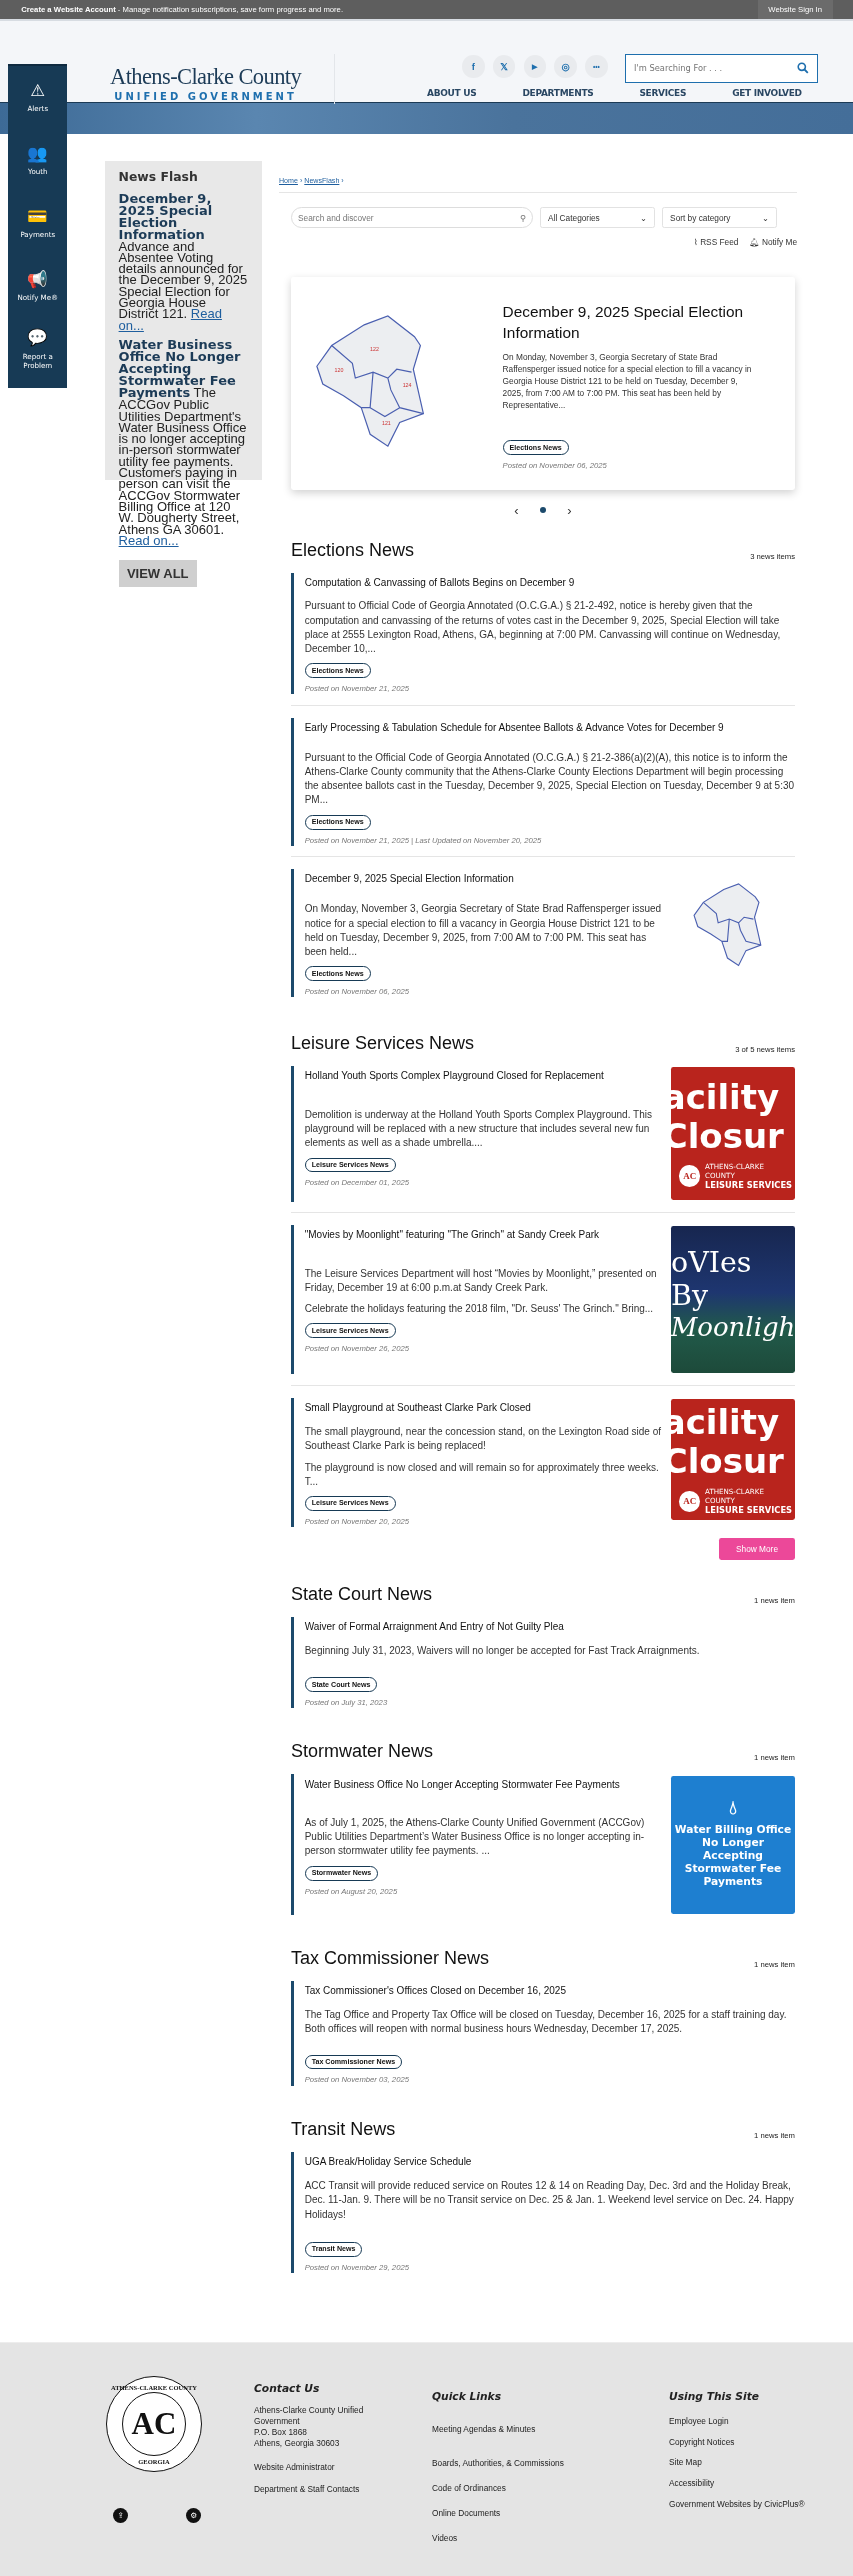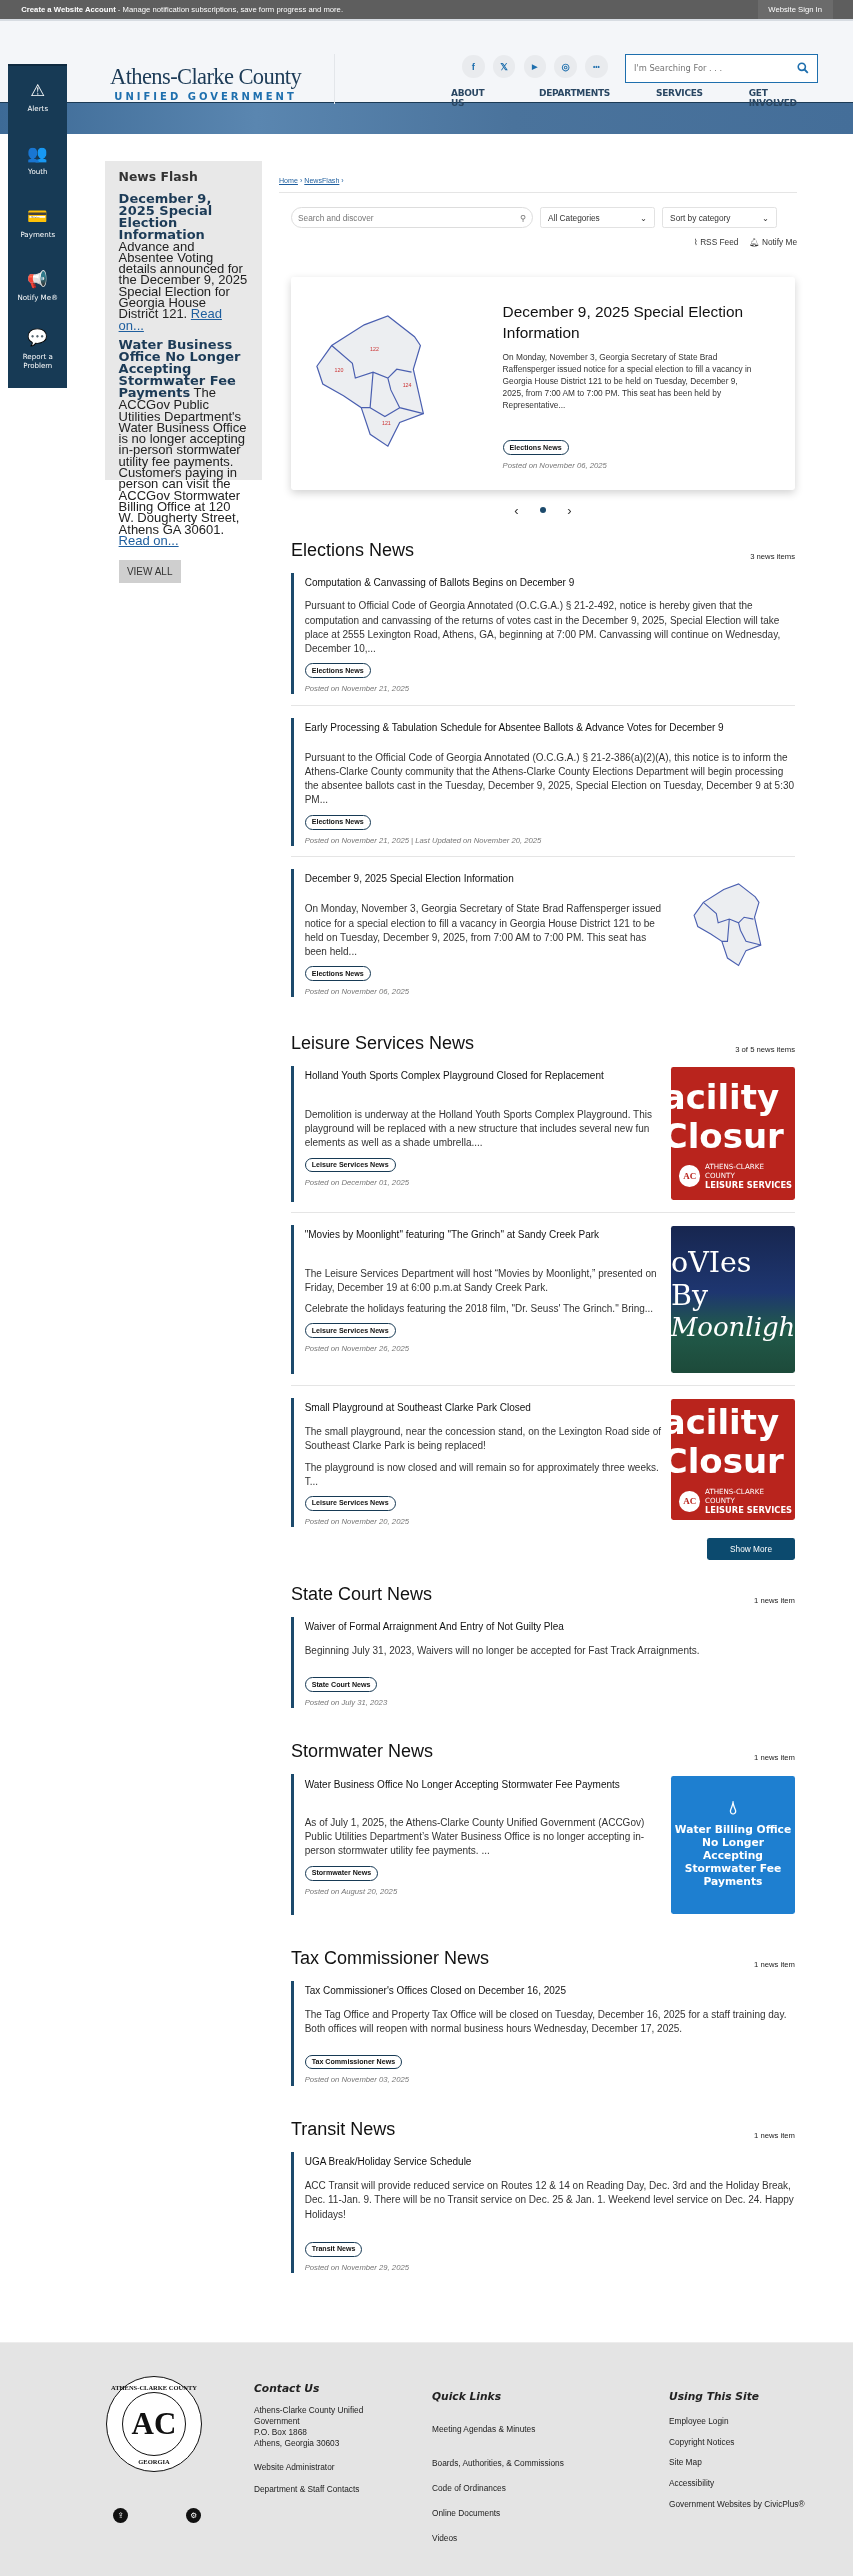--- a/index.html
+++ b/index.html
@@ -10,32 +10,32 @@
 .topbar .signin{background:#6b6b6b;height:19px;display:flex;align-items:center;padding:0 10.7px;margin-right:21.3px;font-size:7.7px}
 .header{height:84px;background:#f4f6f9;border-top:2.4px solid #d7dce2;border-bottom:1.8px solid #1b3a55;position:relative}
 .logo{position:absolute;left:110px;top:44px;text-align:center}
 .logo .l1{font-family:"Liberation Serif",serif;font-size:22.5px;color:#1c3b57;letter-spacing:-0.6px;line-height:24px}
 .logo .l2{font-family:"DejaVu Sans",sans-serif;font-size:10px;color:#1e6fae;letter-spacing:3px;font-weight:bold;margin-top:2.4px}
 .logo-div{position:absolute;left:334px;top:33px;width:0.6px;height:50px;background:#e3e6ea}
 .socials{position:absolute;left:462px;top:34px;display:flex;gap:8.3px}
 .soc{width:22.5px;height:22.5px;border-radius:50%;background:#e9ebee;display:flex;align-items:center;justify-content:center;color:#1e6fae;font-weight:bold;font-size:9.5px}
 .search{position:absolute;left:625px;top:33px;width:193px;height:28.5px;border:1.8px solid #1e6fae;background:#fff;display:flex;align-items:center;padding:0 8px;justify-content:space-between}
 .search input{border:none;outline:none;font-size:8.3px;color:#1e6fae;font-family:"DejaVu Sans",sans-serif;width:154px;background:transparent}
-.nav{position:absolute;top:67px;left:451px;display:flex}
+.nav{position:absolute;top:67px;left:427px;display:flex}
 .nav div{font-family:"DejaVu Sans",sans-serif;font-weight:bold;font-size:9px;color:#2a4763;margin-right:46px;letter-spacing:-0.3px}
 .band{height:31px;background:linear-gradient(90deg,#3d6a96,#5a86b0 30%,#4a739c 60%,#446e99);}
 .sidebar{position:absolute;left:8.3px;top:64px;width:59px;height:324px;background:#173a55;border-top:2.4px solid #0f2a40}
 .sb-item{height:63px;display:flex;flex-direction:column;align-items:center;justify-content:center;color:#fff;font-family:"DejaVu Sans",sans-serif;font-size:7.1px;text-align:center}
 .sb-item .ic{font-size:16.6px;margin-bottom:4.7px;line-height:18px}
 .newsflash{position:absolute;left:105px;top:161px;width:157px;height:319px;background:#e8e8e8;padding:8.3px 13.6px}
 .newsflash h2{font-family:"DejaVu Sans",sans-serif;font-size:12.4px;color:#333;margin-bottom:8.3px}
 .nf-item{font-size:13px;line-height:11.3px;color:#222;margin-bottom:8.3px}
 .nf-item .t{font-family:"DejaVu Sans",sans-serif;font-weight:bold;color:#1c3b57;line-height:12px}
 .nf-item a{color:#1e5e9e;text-decoration:underline}
-.viewall{display:inline-block;background:#cfcfcf;color:#333;font-weight:normal;font-size:10px;padding:6px 8.3px;margin-top:6px}
+.viewall{display:inline-block;background:#cfcfcf;color:#333;font-weight:bold;font-size:13px;padding:6px 8.3px;margin-top:6px}
 .main{position:absolute;left:279px;top:166px;width:518px}
 .crumb{font-size:7.1px;color:#1e5e9e;padding:10.7px 0 7.1px 0;border-bottom:0.6px solid #e5e5e5}
 .crumb a{text-decoration:underline}
 .filters{display:flex;padding:14.2px 0 0 12px;gap:7px}
 .f-search{width:242px;height:21.3px;border:0.6px solid #ddd;border-radius:10.7px;padding:0 6px;display:flex;align-items:center;justify-content:space-between;font-size:8.3px;color:#777}
 .f-sel{height:21.3px;border:0.6px solid #e2e2e2;border-radius:2.4px;display:flex;align-items:center;justify-content:space-between;padding:0 7.1px;font-size:8.3px;color:#333}
 .feeds{display:flex;justify-content:flex-end;gap:10.7px;font-size:8.3px;color:#333;padding:8.3px 0 0 0}
 .feature{margin:30px 0 0 12px;width:504px;height:213px;box-shadow:0 3px 8.3px rgba(0,0,0,.18);border-radius:2.4px;display:flex;padding:24px 16.6px}
 .feature .map{width:142px;height:142px;margin-top:12px}
 .feature .ftext{margin-left:101px;width:249px}
@@ -57,21 +57,21 @@
 .divider{height:0.6px;background:#e5e5e5;margin:0 0 12px 0}
 .thumb.red{background:#b9241d;font-family:"DejaVu Sans",sans-serif;font-weight:bold;padding:7.1px 0}
 .thumb.red .big{font-size:34px;line-height:39px;margin-left:-8.3px}
 .thumb.red .sm{font-size:7.1px;margin-top:6px;padding-left:8.3px;display:flex;align-items:center;gap:4.7px}
 .thumb.red .sm .ac{width:21.3px;height:21.3px;border-radius:50%;background:#fff;color:#b9241d;font-family:"Liberation Serif",serif;display:flex;align-items:center;justify-content:center;font-size:9px}
 .thumb.moon{background:linear-gradient(#17264f,#1e3670 45%,#215a4a 70%,#1d4a3a);font-family:"DejaVu Serif",serif;align-items:center;padding:0 0 12px 0}
 .thumb.moon .a{font-size:28.5px}
 .thumb.moon .b{font-size:26px;font-style:italic}
 .thumb.blue{background:#1e7fd0;align-items:center;text-align:center;font-family:"DejaVu Sans",sans-serif;font-weight:bold;font-size:10.7px;line-height:13px;padding:0 2.4px}
 .show-more{display:flex;justify-content:flex-end;margin:10.7px 0 24px 0}
-.show-more div{background:#0c4a6e;color:#fff;font-size:8.3px;padding:6px 23px;border-radius:2.4px}
+.show-more div{background:#ec4899;color:#fff;font-size:8.3px;padding:6px 17px;border-radius:2.4px}
 .footer{position:absolute;left:0;top:2342px;width:854px;height:234px;background:#e4e4e4;border-top:1.2px solid #ededed}
 .seal{position:absolute;left:106px;top:33px;width:96px;height:96px;border-radius:50%;border:1.8px solid #111;background:#fff;display:flex;align-items:center;justify-content:center}
 .seal .inner{width:64px;height:64px;border-radius:50%;border:1.8px solid #111;display:flex;align-items:center;justify-content:center;font-family:"Liberation Serif",serif;font-size:31px;font-weight:bold;color:#111}
 .seal .ring{position:absolute;font-family:"Liberation Serif",serif;font-size:6.5px;color:#111;font-weight:bold}
 .f-ic{position:absolute;top:165px;width:15.4px;height:15.4px;border-radius:50%;background:#111;color:#fff;font-size:7.7px;display:flex;align-items:center;justify-content:center}
 .f-col{position:absolute;top:39px;font-size:8.3px;color:#222}
 .f-col h3{font-family:"DejaVu Sans",sans-serif;font-style:italic;font-weight:bold;font-size:10.7px;color:#222;margin-bottom:9.5px}
 .f-col .ln{margin-bottom:12px;line-height:10.7px}
 </style>
 </head>

